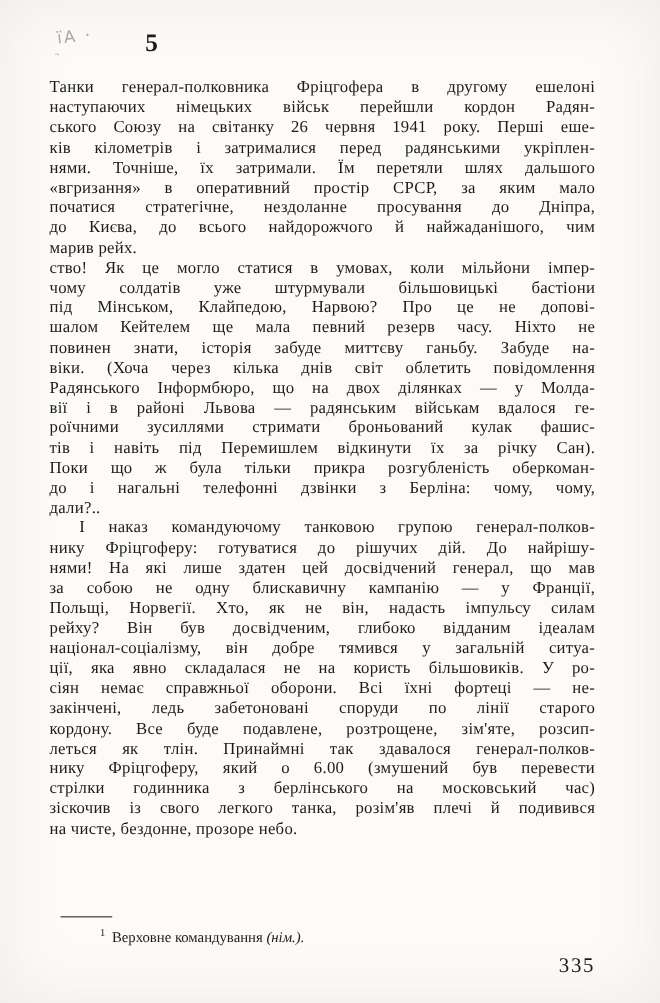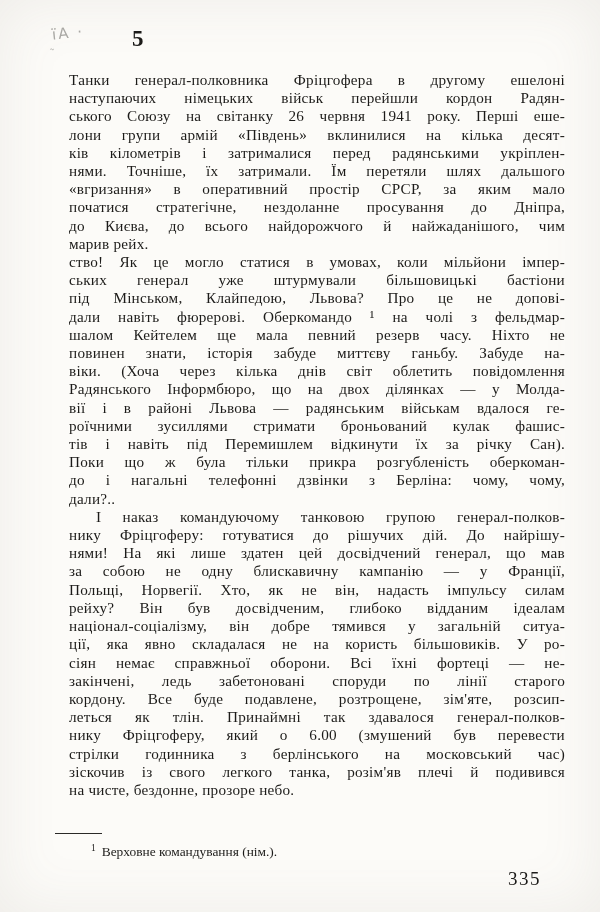--- a/index.html
+++ b/index.html
@@ -29,21 +29,21 @@
     color: #b5b4b0; font-size: 11px;
     font-family: "DejaVu Sans", sans-serif;
     transform: rotate(10deg);
   }
   .chapter-number {
     position: absolute; left: 132px; top: 26px;
     font-size: 23px; font-weight: bold;
     letter-spacing: 1px;
   }
   .text-block {
-    position: absolute; left: 69px; top: 71px; width: 496px;
+    position: absolute; left: 45px; top: 71px; width: 496px;
   }
   .paragraph { margin: 0; }
   .line {
     font-size: 15.2px;
     line-height: 18.2px;
     letter-spacing: 0.25px;
     text-align: justify;
     text-align-last: justify;
   }
   .line.last { text-align-last: left; }
@@ -54,54 +54,52 @@
   }
   .footnote {
     position: absolute; left: 57px; top: 843px; width: 496px;
     font-size: 13.4px; line-height: 17px;
     text-indent: 34px;
   }
   .footnote sup {
     font-size: 9.5px; vertical-align: super; line-height: 0;
     margin-right: 6px;
   }
-  .footnote .lang-note { }
+  .footnote .lang-note { font-style: italic; }
   .page-number {
     position: absolute; left: 508px; top: 868px;
     font-size: 19px; letter-spacing: 1.5px;
   }
 </style>
 </head>
 <body>
 
 <div class="page">
 
   <span class="pencil-mark">ïA ·</span>
   <span class="pencil-mark-2">˷</span>
 
   <div class="chapter-number">5</div>
 
   <div class="text-block">
       <div class="paragraph">
         <div class="line first">Танки генерал-полковника Фріцгофера в другому ешелоні</div>
         <div class="line">наступаючих німецьких військ перейшли кордон Радян-</div>
         <div class="line">ського Союзу на світанку 26 червня 1941 року. Перші еше-</div>
-        <div class="line">лони групи армій «Південь» вклинилися на кілька десят-</div>
         <div class="line">ків кілометрів і затрималися перед радянськими укріплен-</div>
         <div class="line">нями. Точніше, їх затримали. Їм перетяли шлях дальшого</div>
         <div class="line">«вгризання» в оперативний простір СРСР, за яким мало</div>
         <div class="line">початися стратегічне, нездоланне просування до Дніпра,</div>
         <div class="line">до Києва, до всього найдорожчого й найжаданішого, чим</div>
         <div class="line last">марив рейх.</div>
       </div>
       <div class="paragraph indented">
         <div class="line">ство! Як це могло статися в умовах, коли мільйони імпер-</div>
-        <div class="line">ських генерал уже штурмували більшовицькі бастіони</div>
-        <div class="line">під Мінськом, Клайпедою, Львова? Про це не допові-</div>
-        <div class="line">дали навіть фюрерові. Оберкомандо ¹ на чолі з фельдмар-</div>
+        <div class="line">чому солдатів уже штурмували більшовицькі бастіони</div>
+        <div class="line">під Мінськом, Клайпедою, Нарвою? Про це не допові-</div>
         <div class="line">шалом Кейтелем ще мала певний резерв часу. Ніхто не</div>
         <div class="line">повинен знати, історія забуде миттєву ганьбу. Забуде на-</div>
         <div class="line">віки. (Хоча через кілька днів світ облетить повідомлення</div>
         <div class="line">Радянського Інформбюро, що на двох ділянках — у Молда-</div>
         <div class="line">вії і в районі Львова — радянським військам вдалося ге-</div>
         <div class="line">роїчними зусиллями стримати броньований кулак фашис-</div>
         <div class="line">тів і навіть під Перемишлем відкинути їх за річку Сан).</div>
         <div class="line">Поки що ж була тільки прикра розгубленість оберкоман-</div>
         <div class="line">до і нагальні телефонні дзвінки з Берліна: чому, чому,</div>
         <div class="line last">дали?..</div>

